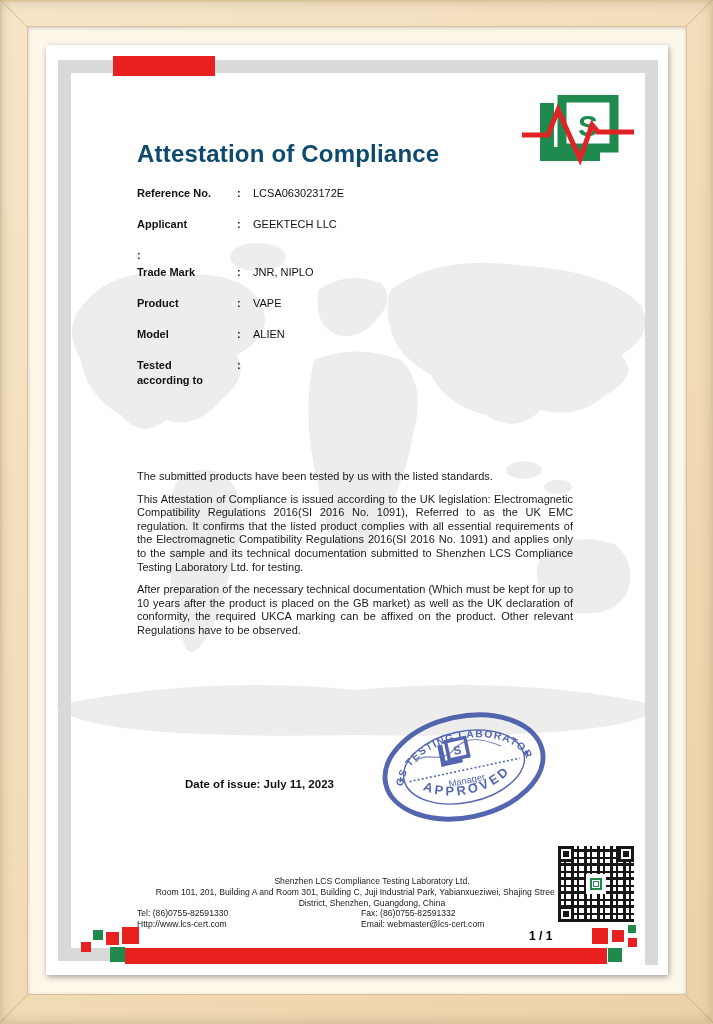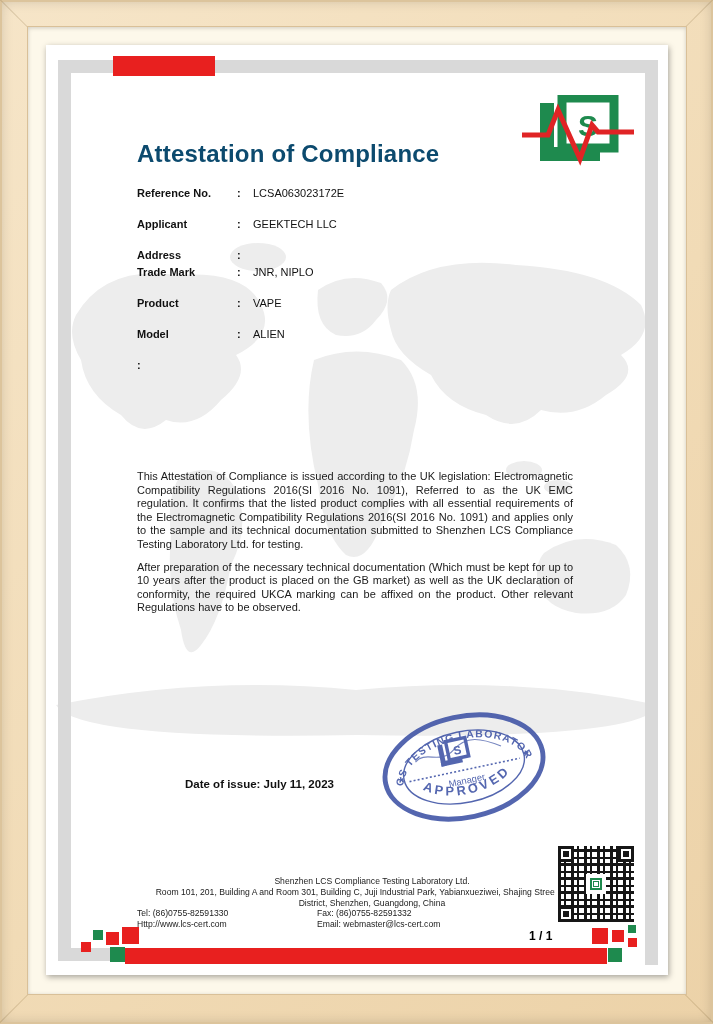--- a/index.html
+++ b/index.html
@@ -55,21 +55,21 @@
       repeating-linear-gradient(0deg,#161616 0 3px,transparent 3px 7px,#161616 7px 9px,transparent 9px 14px);}
   .finder{position:absolute;width:16px;height:16px;border:3px solid #161616;background:#fff;box-sizing:border-box;}
   .finder::after{content:"";position:absolute;left:2px;top:2px;width:6px;height:6px;background:#161616;}
   .finder.tl{left:3px;top:3px;} .finder.tr{right:3px;top:3px;} .finder.bl{left:3px;bottom:3px;}
   .qr-center{position:absolute;left:31px;top:31px;width:20px;height:20px;background:#fff;display:flex;align-items:center;justify-content:center;}
   .qr-center .chip{width:12px;height:12px;border:2px solid #1e8a4e;background:#fff;box-sizing:border-box;display:flex;align-items:center;justify-content:center;}
   .qr-center .chip::after{content:"";width:4px;height:4px;border:1px solid #1e8a4e;}
 
   .footer{position:absolute;left:91px;top:831px;width:470px;font-size:8.6px;line-height:10.8px;color:#222;}
   .footer .fline{white-space:nowrap;text-align:center;}
-  .pairline{display:flex;}
+  .pairline{display:flex;gap:44px;}
   .pairline .c1{width:180px;}
   .page-num{position:absolute;left:483px;top:884px;font-size:12px;font-weight:bold;color:#000000;}
 </style>
 </head>
 <body>
 
 <div class="scene">
   <div class="miter tl"></div>
   <div class="miter tr"></div>
   <div class="miter bl"></div>
@@ -128,44 +128,46 @@
           <div class="flabel">Reference No.</div>
           <div class="fcolon">:</div>
           <div class="fvalue">LCSA063023172E</div>
         </div>
         <div class="frow">
           <div class="flabel">Applicant</div>
           <div class="fcolon">:</div>
           <div class="fvalue">GEEKTECH LLC</div>
         </div>
         <div class="frow tight">
-          <div class="flabel">Address</div>
           <div class="fcolon">:</div>
         </div>
         <div class="frow">
           <div class="flabel">Trade Mark</div>
           <div class="fcolon">:</div>
           <div class="fvalue">JNR, NIPLO</div>
         </div>
         <div class="frow">
           <div class="flabel">Product</div>
           <div class="fcolon">:</div>
           <div class="fvalue">VAPE</div>
         </div>
         <div class="frow">
           <div class="flabel">Model</div>
           <div class="fcolon">:</div>
           <div class="fvalue">ALIEN</div>
         </div>
         <div class="frow">
+          <div class="flabel">Tested
+according to</div>
           <div class="fcolon">:</div>
         </div>
       </div>
 
       <div class="paras">
+        <p>The submitted products have been tested by us with the listed standards.</p>
         <p class="just">This Attestation of Compliance is issued according to the UK legislation: Electromagnetic Compatibility Regulations 2016(SI 2016 No. 1091), Referred to as the UK EMC regulation. It confirms that the listed product complies with all essential requirements of the Electromagnetic Compatibility Regulations 2016(SI 2016 No. 1091) and applies only to the sample and its technical documentation submitted to Shenzhen LCS Compliance Testing Laboratory Ltd. for testing.</p>
         <p class="just">After preparation of the necessary technical documentation (Which must be kept for up to 10 years after the product is placed on the GB market) as well as the UK declaration of conformity, the required UKCA marking can be affixed on the product. Other relevant Regulations have to be observed.</p>
       </div>
 
 
       <div class="date-issue">Date of issue: July 11, 2023</div>
 
       <svg class="stamp" viewBox="0 0 170 110" aria-hidden="false">
         <defs>
           <path id="arcTop" d="M 22,58 A 64,38 0 0 1 148,58" fill="none"></path>

